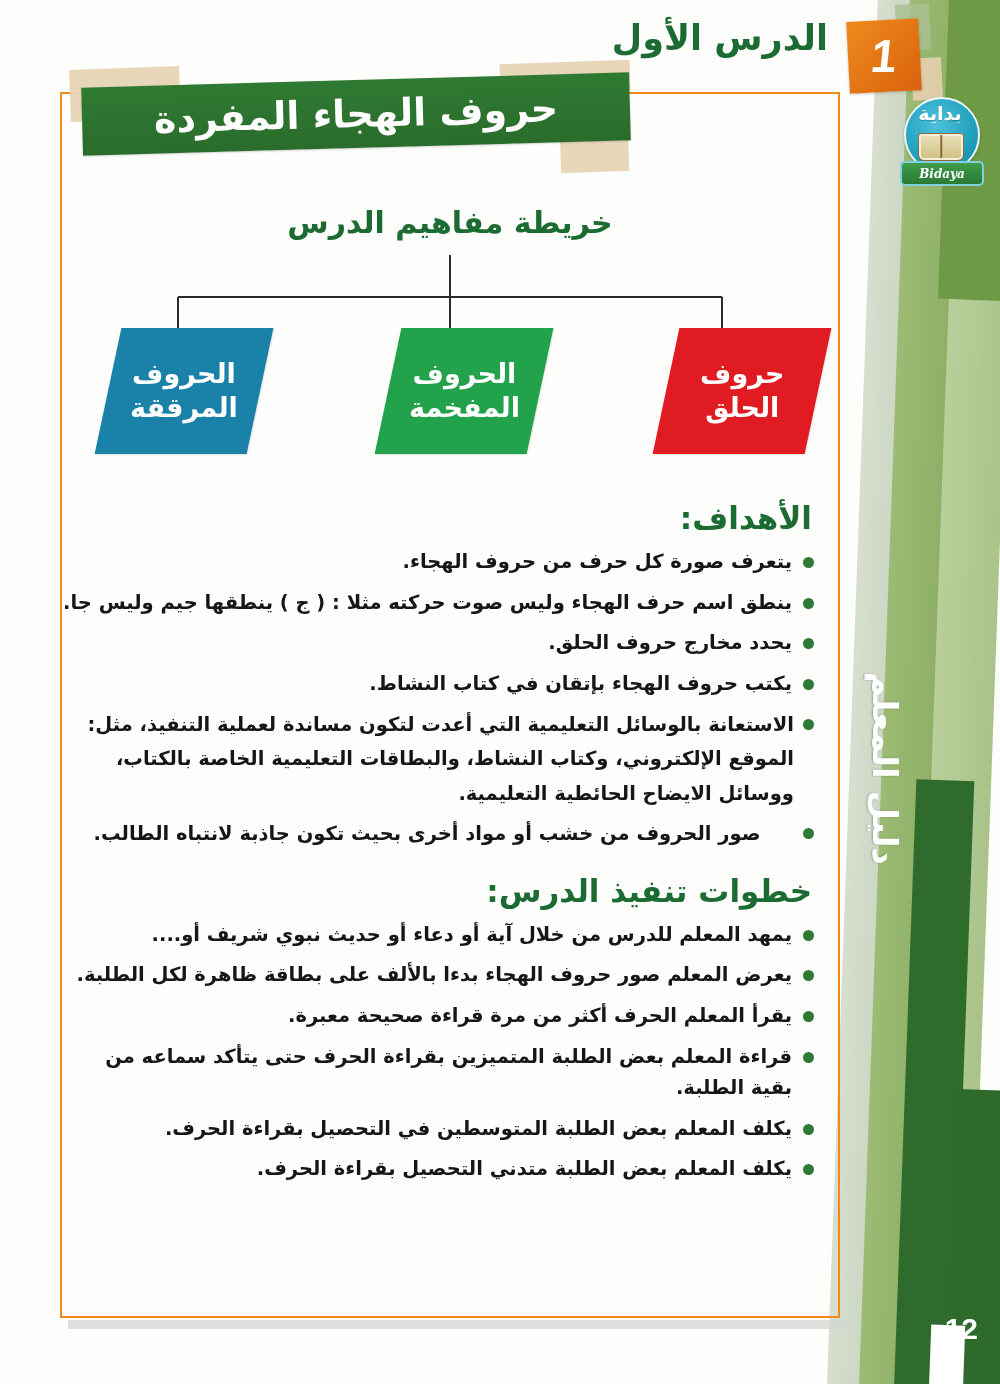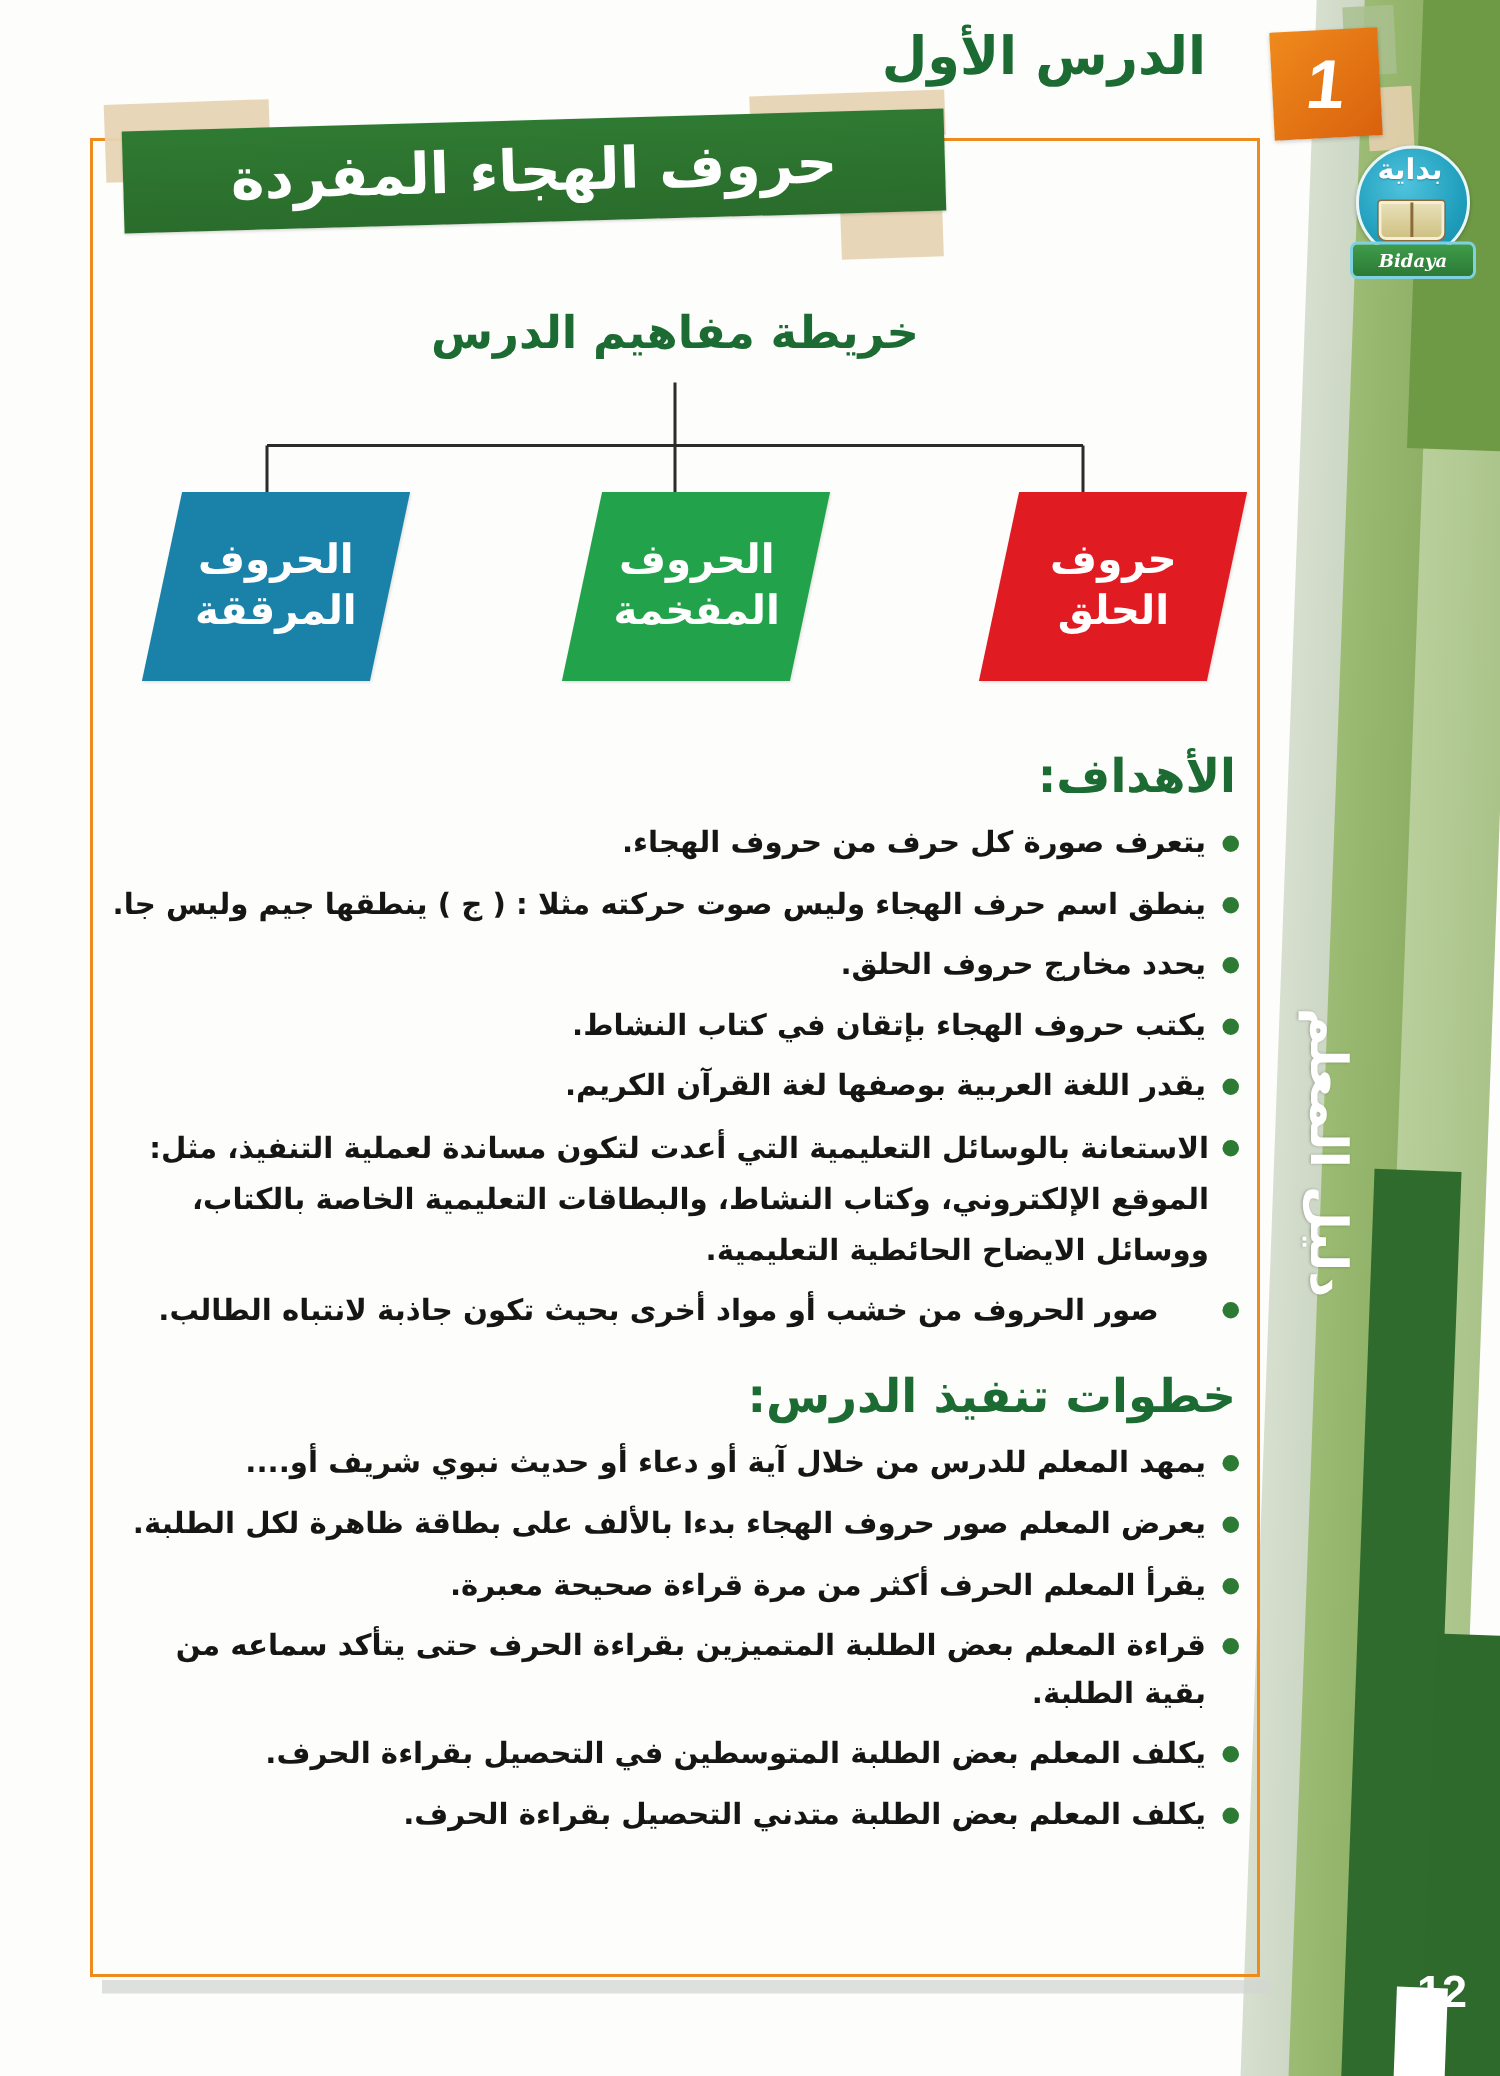--- a/index.html
+++ b/index.html
@@ -39,21 +39,21 @@
 
   
   .page-number{
     position:absolute; right:22px; bottom:38px;
     color:#ffffff; font-size:30px; font-weight:bold;
     font-family:"Liberation Sans",sans-serif;
   }
 
   
   .lesson-head{
-    position:absolute; right:196px; top:18px;
+    position:absolute; right:172px; top:18px;
     color:#1c6b33; font-size:35px; font-weight:bold;
     white-space:nowrap;
   }
   .lesson-badge{
     position:absolute; right:80px; top:20px;
     width:72px; height:72px;
     background:linear-gradient(135deg,#ef8a1c,#d9610d);
     transform:rotate(-3deg);
     box-shadow:0 1px 3px rgba(0,0,0,.2);
   }
@@ -112,21 +112,21 @@
   .pgram .lbl{
     transform:skewX(12deg);
     color:#ffffff; font-size:27px; font-weight:bold; line-height:1.25;
     text-align:center; white-space:pre-line;
   }
   .pg-blue {right:580px; background:#1a81a8;}
   .pg-green{right:300px; background:#22a24a;}
   .pg-red  {right:22px;  background:#e01b22;}
 
   
-  .content{position:absolute; left:72px; top:500px; width:756px;}
+  .content{position:absolute; left:60px; top:500px; width:756px;}
 
   .sec-head{
     color:#1c6b33; font-size:31px; font-weight:bold;
     text-align:right; margin:0 0 10px 0; padding-right:4px;
   }
   .sec-head.gap{margin-top:22px;}
 
   ul.bullets{list-style:none;margin:0;padding:0;}
   ul.bullets li{
     position:relative;
@@ -247,21 +247,20 @@
 </div>
 
 <div class="content">
 
   <h2 class="sec-head">الأهداف:</h2>
   <ul class="bullets">
     <li>يتعرف صورة كل حرف من حروف الهجاء.</li>
     <li>ينطق اسم حرف الهجاء وليس صوت حركته مثلا : ( ج ) ينطقها جيم وليس جا.</li>
     <li>يحدد مخارج حروف الحلق.</li>
     <li>يكتب حروف الهجاء بإتقان في كتاب النشاط.</li>
-    <li>يقدر اللغة العربية بوصفها لغة القرآن الكريم.</li>
   </ul>
 
   <ul class="bullets wide">
     <li>الاستعانة بالوسائل التعليمية التي أعدت لتكون مساندة لعملية التنفيذ، مثل: الموقع الإلكتروني، وكتاب النشاط، والبطاقات التعليمية الخاصة بالكتاب، ووسائل الايضاح الحائطية التعليمية.</li>
     <li style="text-align:center">صور الحروف من خشب أو مواد أخرى بحيث تكون جاذبة لانتباه الطالب.</li>
   </ul>
 
   <h2 class="sec-head gap">خطوات تنفيذ الدرس:</h2>
   <ul class="bullets">
     <li>يمهد المعلم للدرس من خلال آية أو دعاء أو حديث نبوي شريف أو....</li>

